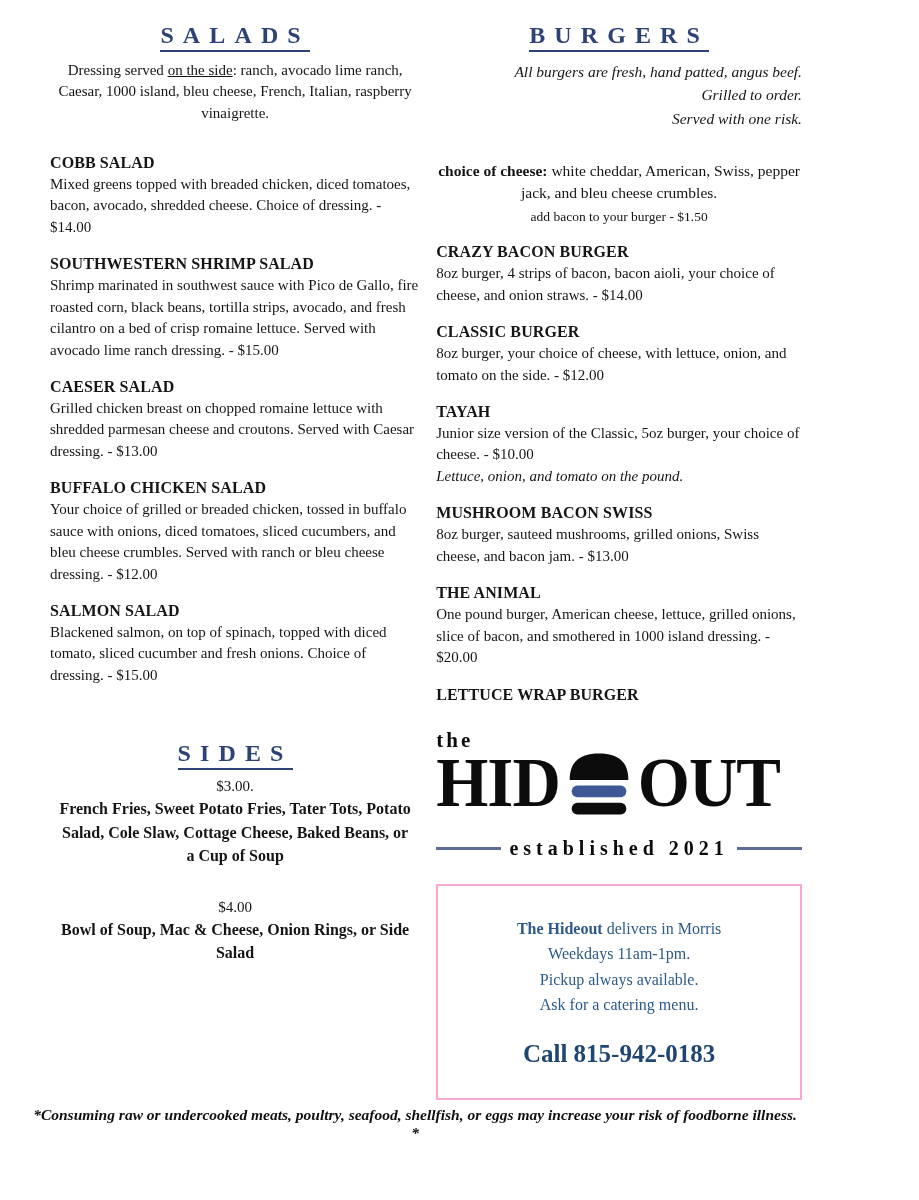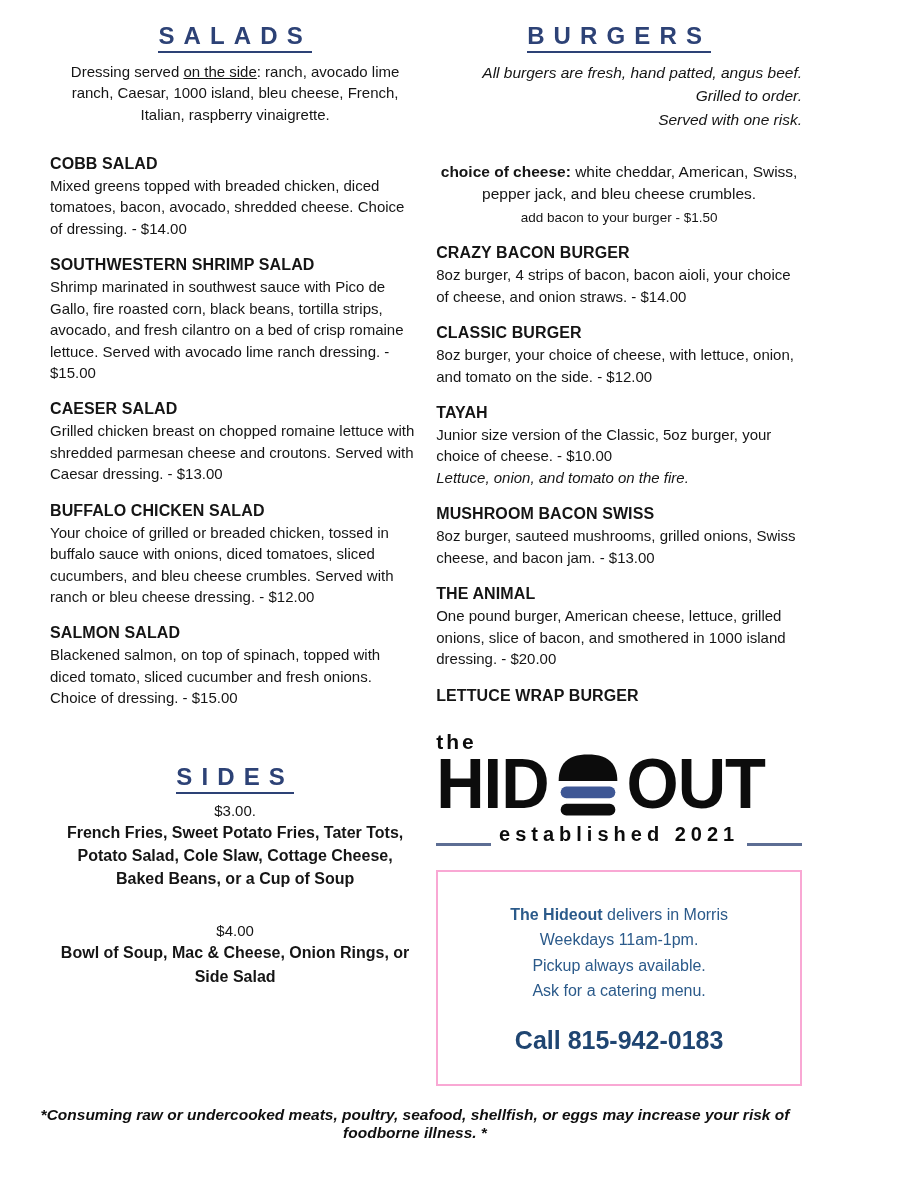--- a/index.html
+++ b/index.html
@@ -16,20 +16,21 @@
     height: 1200px;
     background: #ffffff;
     font-family: "Liberation Sans", sans-serif;
     color: #151515;
   }
   .page {
     position: relative;
     width: 802px;
     height: 1200px;
     overflow: hidden;
+    font-family: Liberation Serif, serif;
   }
   .cols {
     display: flex;
     padding: 22px 0 0 50px;
   }
   .col-left  { width: 420px; margin-right: 16px; }
   .col-right { width: 415px; }
 
   .section-title {
     text-align: center;
@@ -126,22 +127,22 @@
     transform: scaleY(1.04);
   }
   .burger-glyph {
     width: 72px;
     height: 64px;
     margin: 2px 3px 0 3px;
     flex: 0 0 auto;
   }
   .established {
     display: flex;
-    align-items: flex-end;
-    margin-top: 6px;
+    align-items: center;
+    margin-top: 21px;
   }
   .est-line {
     flex: 1;
     height: 3px;
     background: var(--established-line);
   }
   .est-text {
     font-size: 20px;
     font-weight: bold;
     letter-spacing: 5px;
@@ -249,21 +250,21 @@
           <div class="item-name">CRAZY BACON BURGER</div>
           <div class="item-desc">8oz burger, 4 strips of bacon, bacon aioli, your choice of cheese, and onion straws. - $14.00</div>
         </div>
         <div class="item">
           <div class="item-name">CLASSIC BURGER</div>
           <div class="item-desc">8oz burger, your choice of cheese, with lettuce, onion, and tomato on the side. - $12.00</div>
         </div>
         <div class="item">
           <div class="item-name">TAYAH</div>
           <div class="item-desc">Junior size version of the Classic, 5oz burger, your choice of cheese. - $10.00</div>
-          <div class="item-note">Lettuce, onion, and tomato on the fire.</div>
+          <div class="item-note">Lettuce, onion, and tomato on the pound.</div>
         </div>
         <div class="item">
           <div class="item-name">MUSHROOM BACON SWISS</div>
           <div class="item-desc">8oz burger, sauteed mushrooms, grilled onions, Swiss cheese, and bacon jam. - $13.00</div>
         </div>
         <div class="item">
           <div class="item-name">THE ANIMAL</div>
           <div class="item-desc">One pound burger, American cheese, lettuce, grilled onions, slice of bacon, and smothered in 1000 island dressing. - $20.00</div>
         </div>
         <div class="item">

